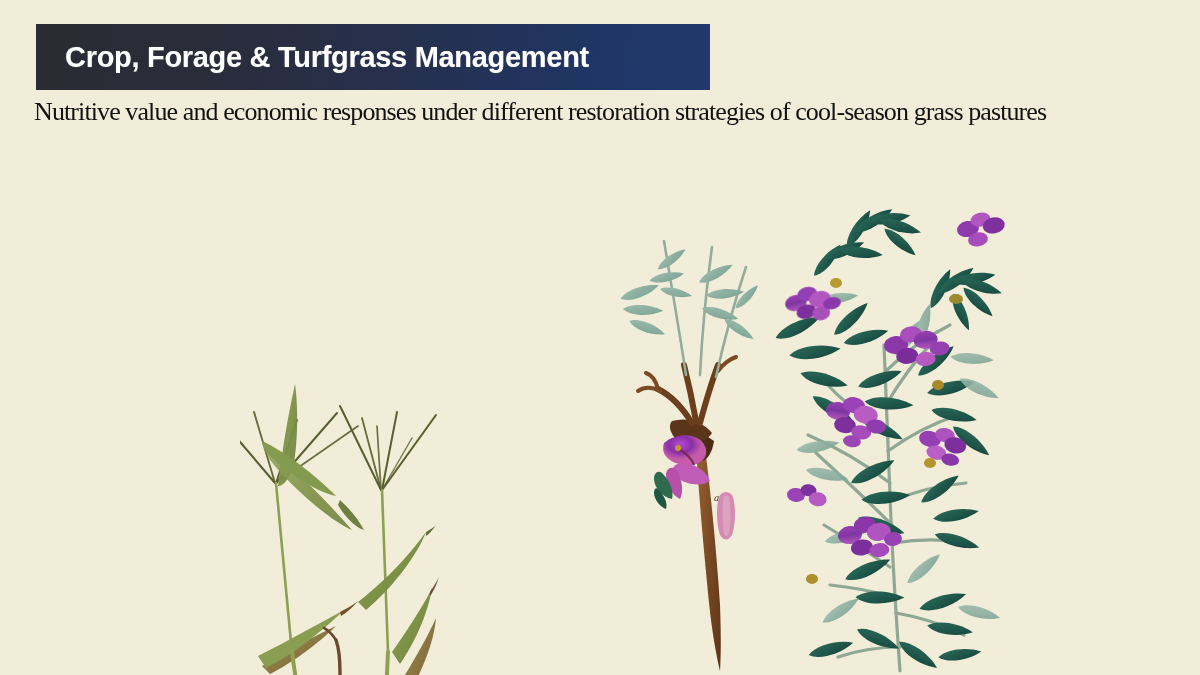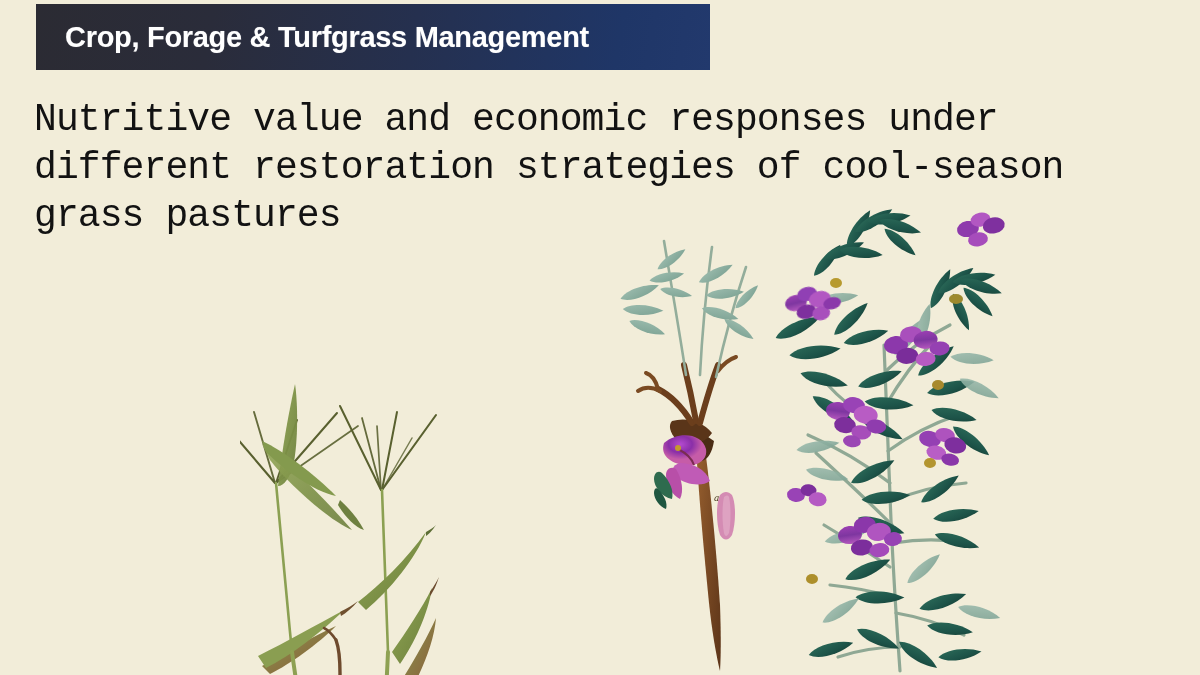--- a/index.html
+++ b/index.html
@@ -19,21 +19,21 @@
     width: 1200px;
     height: 675px;
     background: #F2EDD9;
     overflow: hidden;
   }
 
   
   #journal-banner {
     position: absolute;
     left: 36px;
-    top: 4px;
+    top: 24px;
     width: 674px;
     height: 66px;
     background: linear-gradient(100deg, #2B2B33 0%, #2A2C3A 26%, #25304F 56%, #1F3667 86%, #22396D 100%);
     display: flex;
     align-items: center;
     padding-left: 29px;
     box-sizing: border-box;
   }
   #journal-banner-title {
     color: #FFFFFF;
@@ -45,22 +45,22 @@
     text-shadow: 0 0 1px rgba(255,255,255,0.35);
   }
 
   
   #article-title {
     position: absolute;
     left: 34px;
     top: 96px;
     width: 1110px;
     color: #121212;
-    font-family: Liberation Mono, monospace;
-    font-size: 38px;
+    font-family: Liberation Serif, serif;
+    font-size: 26px;
     font-weight: 400;
     line-height: 1.26;
     letter-spacing: -0.9px;
   }
 
   
   #figure-area {
     position: absolute;
     left: 0;
     top: 200px;

